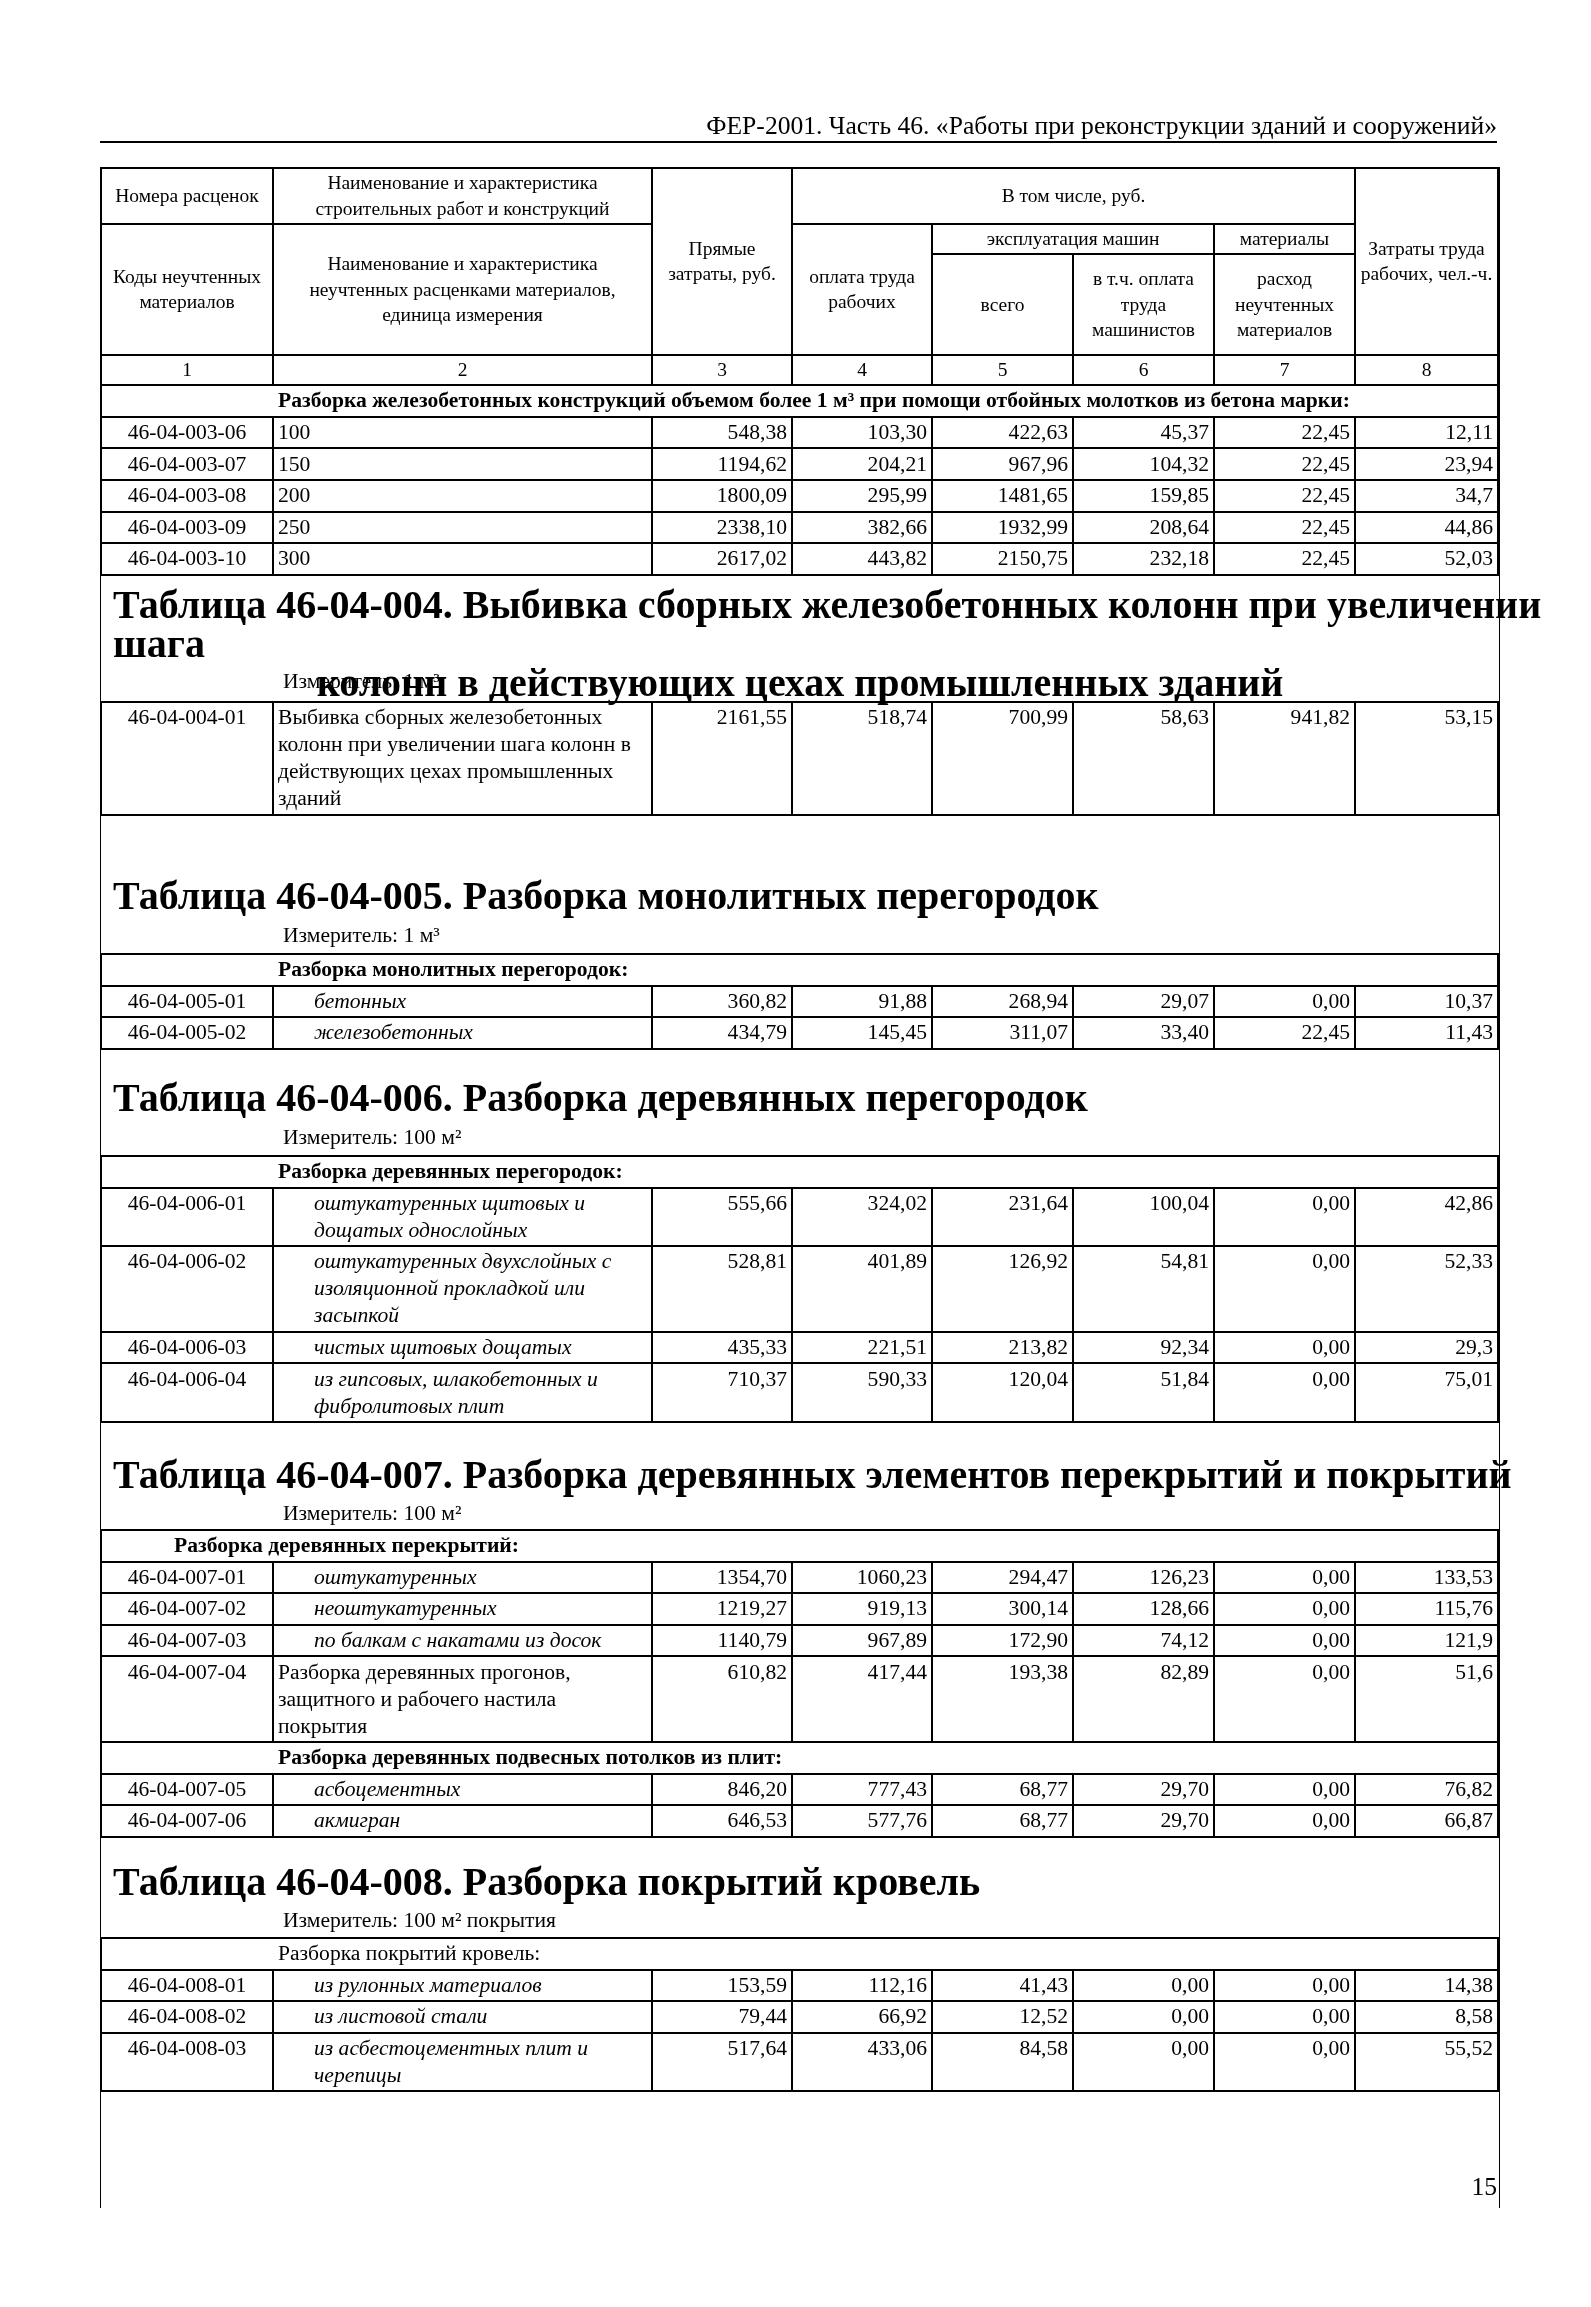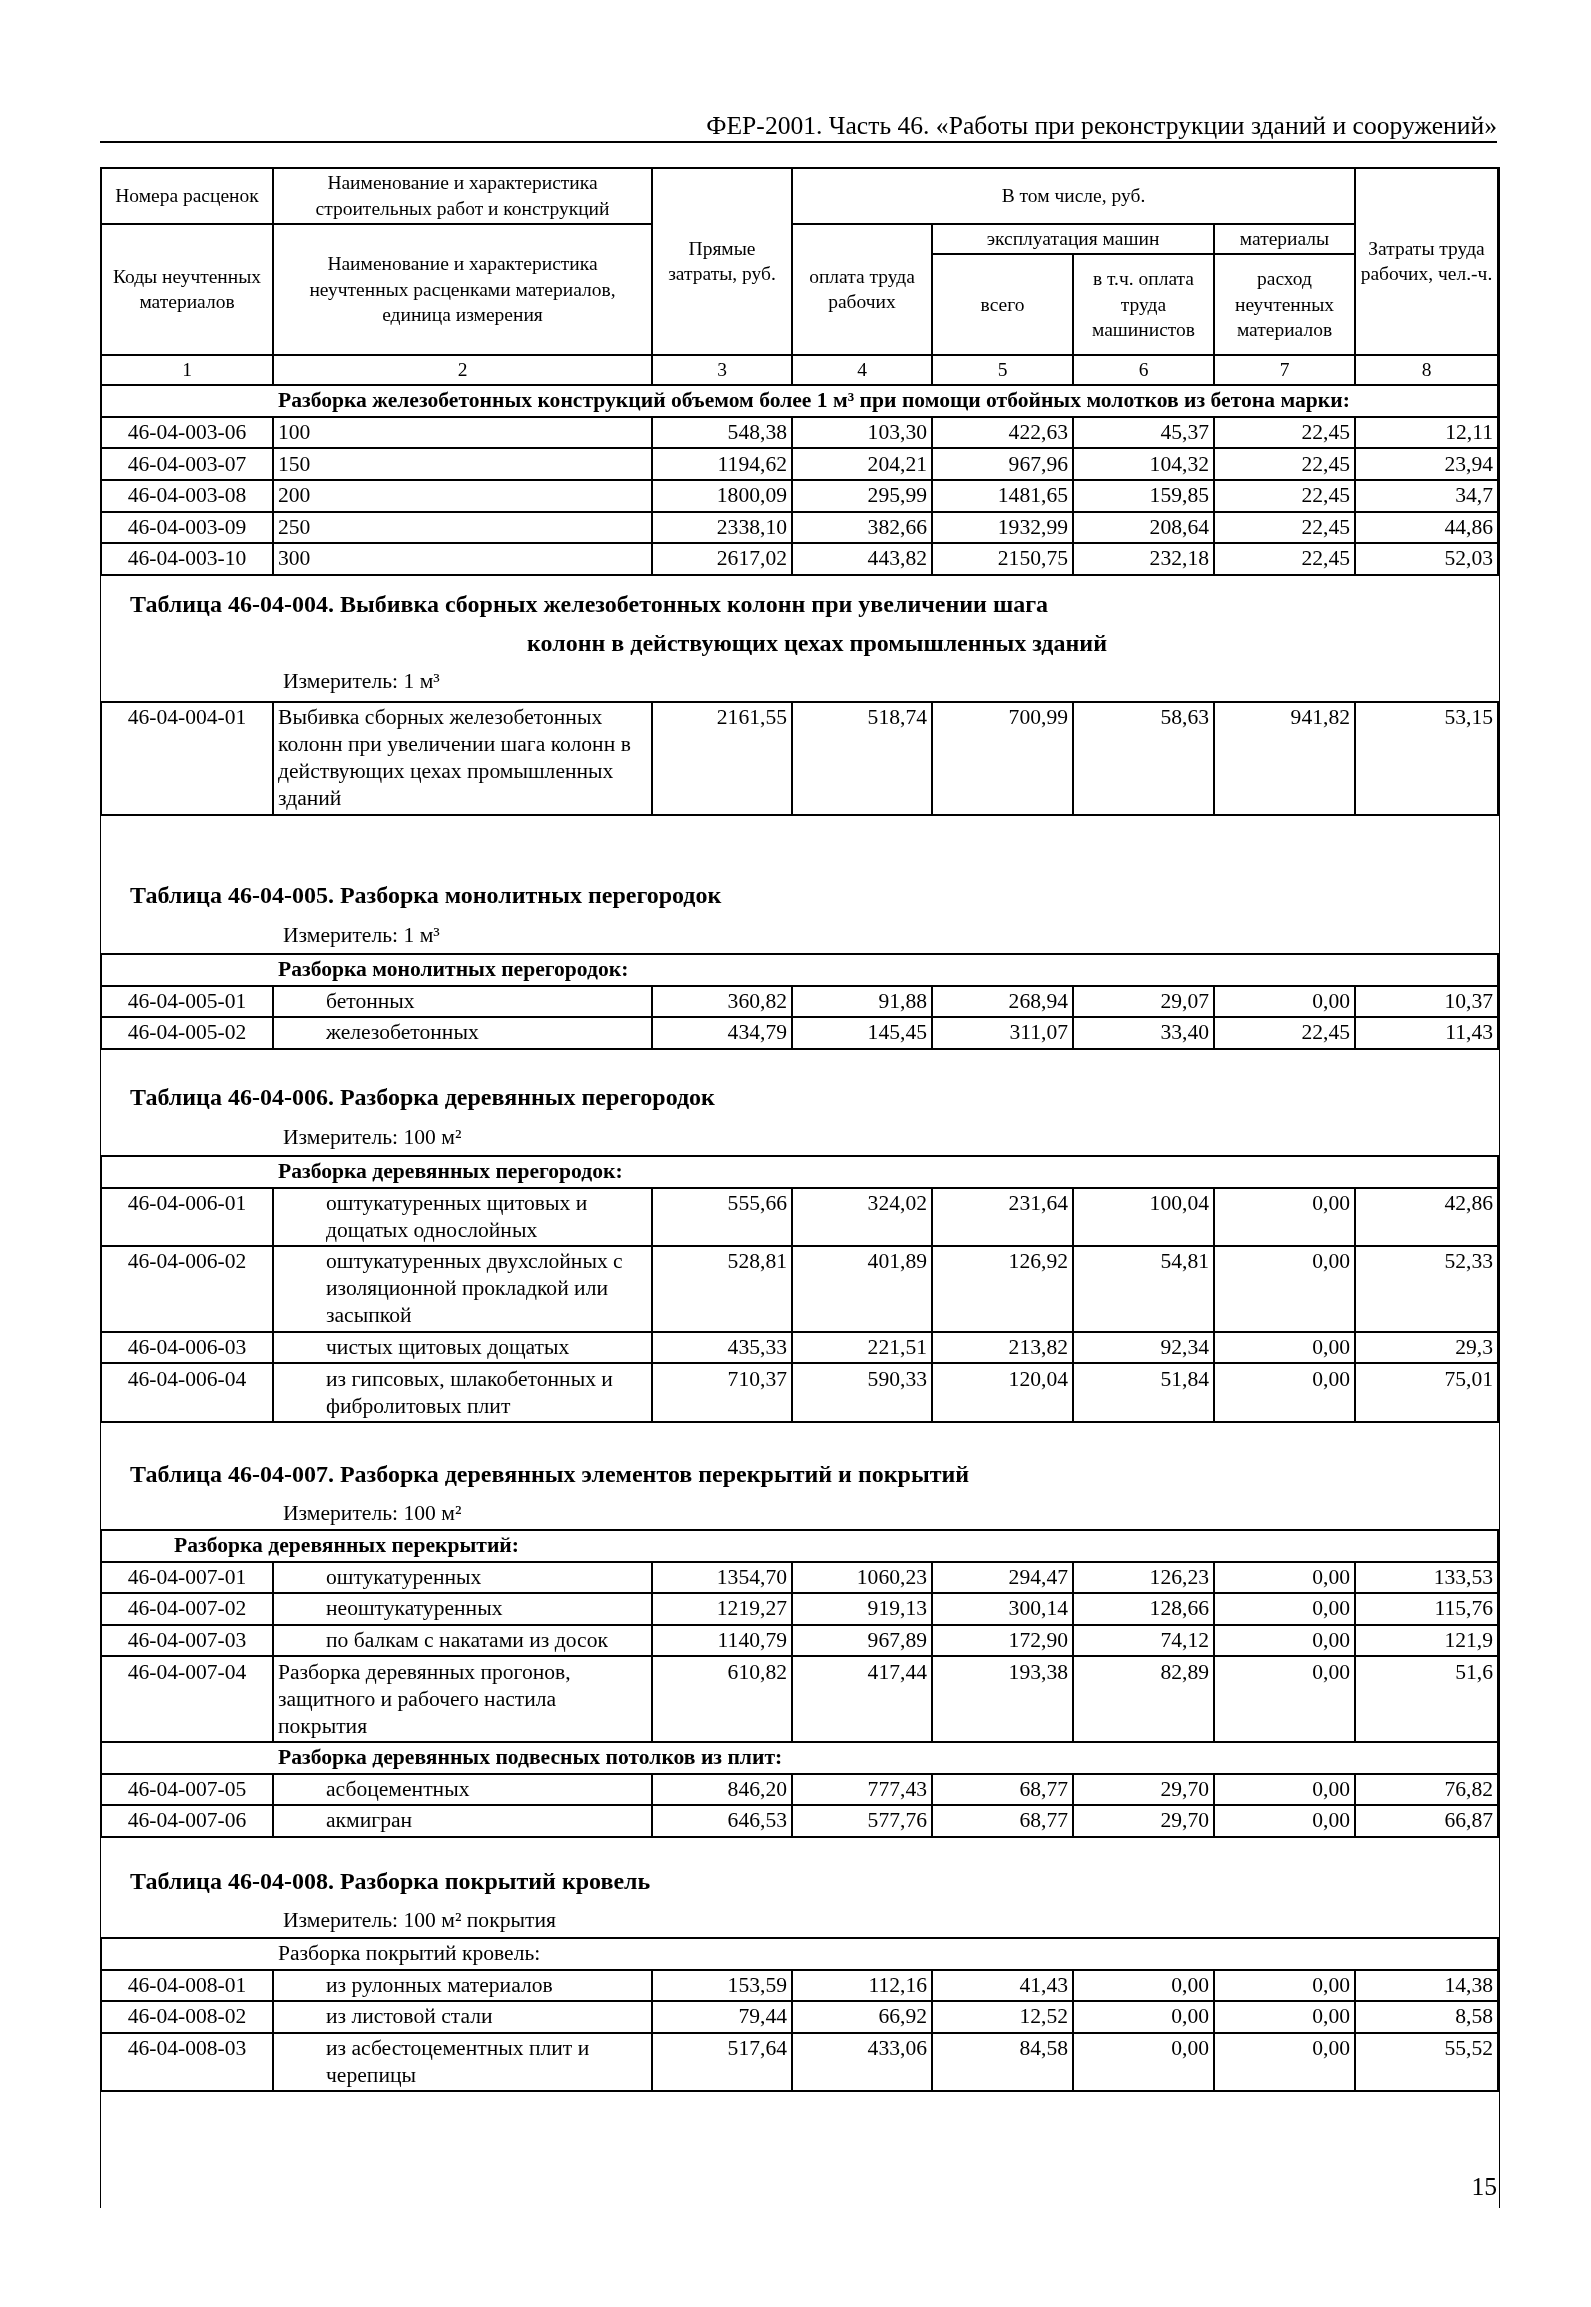--- a/index.html
+++ b/index.html
@@ -4,23 +4,23 @@
 <style>
   html,body{margin:0;padding:0;background:#fff;}
   body{width:1591px;height:2307px;position:relative;overflow:hidden;font-family:"Liberation Serif","DejaVu Serif",serif;color:#000;}
   .header{position:absolute;left:100px;right:94px;top:111px;text-align:right;font-size:25.6px;padding-bottom:0;border-bottom:2px solid #000;}
   .frame{position:absolute;left:100px;top:167px;width:1398px;height:2041px;border-left:1.3px solid #000;border-right:1.3px solid #000;}
   table{border-collapse:collapse;width:1398px;table-layout:fixed;position:absolute;left:100px;}
   td{border:2px solid #000;font-size:21.6px;line-height:27px;padding:1.3px 4px;vertical-align:top;}
   td.num{text-align:right;}
   td.code{text-align:center;}
   .hd td{text-align:center;vertical-align:middle;font-size:19.5px;line-height:25.6px;}
-  .title{position:absolute;left:130px;font-weight:bold;font-size:24px;line-height:39px;}
+  .title{position:absolute;left:113px;font-weight:bold;font-size:40px;line-height:39px;}
   .meas{position:absolute;left:283px;font-size:21.6px;}
-  .indent{padding-left:52px;}
+  .indent{padding-left:40px;font-style:italic;}
   .pagenum{position:absolute;right:94px;top:2172px;font-size:25.6px;}
   col.c1{width:172px} col.c2{width:379px} col.c3{width:140px} col.c4{width:140px}
   col.c5{width:141px} col.c6{width:141px} col.c7{width:141px} col.c8{width:143px}
 </style>
 </head>
 <body>
 
 <div class="header">ФЕР-2001. Часть 46. «Работы при реконструкции зданий и сооружений»</div>
 <div class="frame"></div>
 

